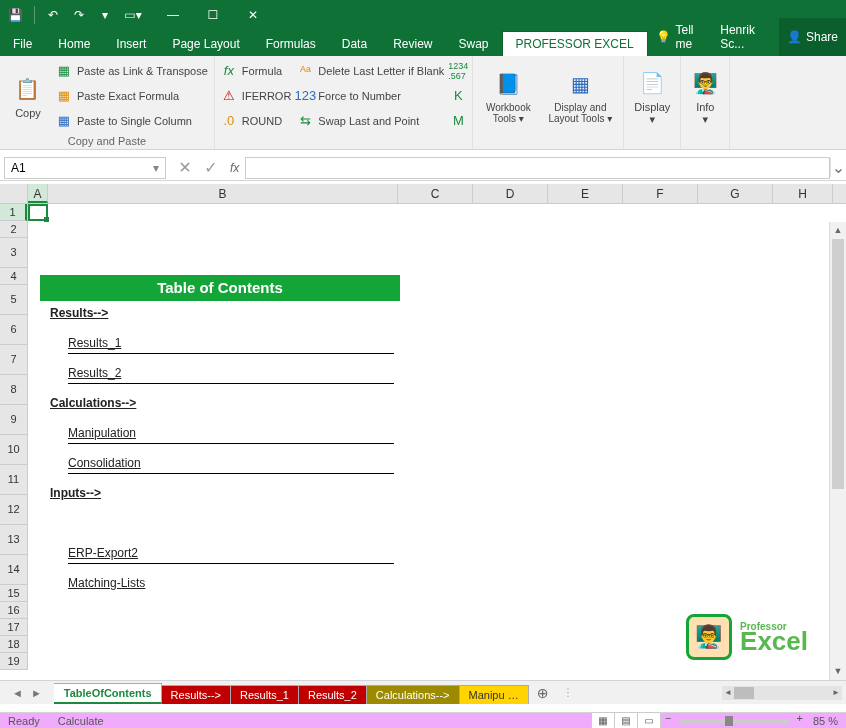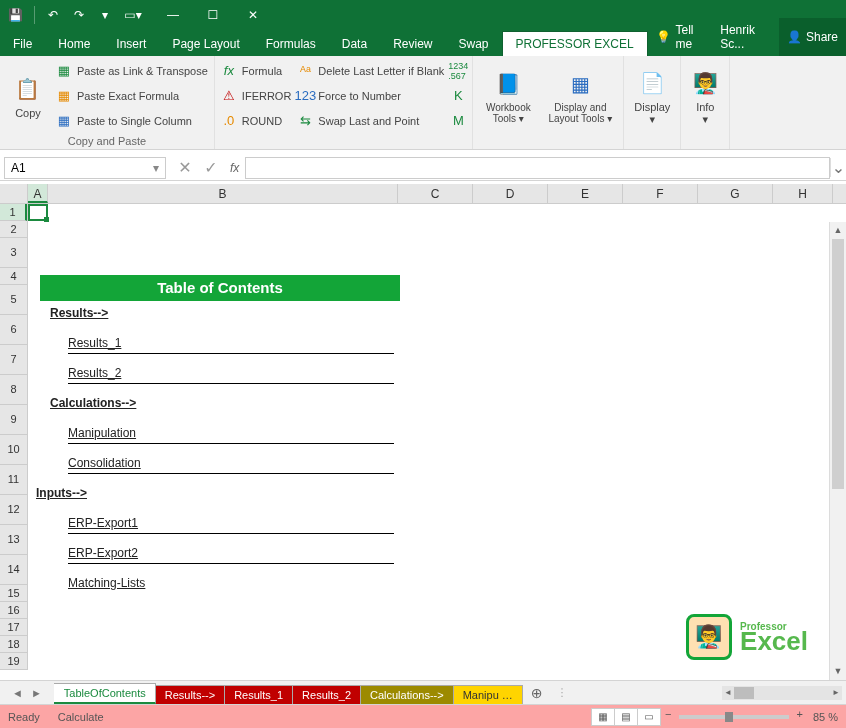--- a/index.html
+++ b/index.html
@@ -77,31 +77,31 @@
 .vscroll { position: absolute; right: 0; top: 222px; width: 17px; bottom: 48px; background: #f1f1f1; border-left: 1px solid #dcdcdc; }
 .vscroll .up, .vscroll .down { height: 17px; text-align: center; font-size: 9px; color: #666; line-height: 17px; cursor: pointer; }
 .vscroll .thumb { position: absolute; left: 2px; right: 2px; top: 17px; height: 250px; background: #cfcfcf; cursor: pointer; }
 
 
 .sheet-bar { position: absolute; left: 0; right: 0; bottom: 24px; height: 24px; background: #f1f1f1; border-top: 1px solid #d4d4d4; display: flex; align-items: center; font-size: 11px; }
 .sheet-nav { display: flex; gap: 8px; padding: 0 12px; color: #777; }
 .sheet-nav span { cursor: pointer; }
 .sheet-tabs { display: flex; height: 100%; align-items: flex-end; }
 .stab { padding: 3px 9px; border-top: 1px solid #aaa; border-right: 1px solid #aaa; cursor: pointer; white-space: nowrap; font-size: 11px; }
-.stab.active { background: #fff; border-bottom: 2px solid #1b8a3f; color: #1b8a3f; font-weight: 400; padding-left: 10px; }
+.stab.active { background: #fff; border-bottom: 2px solid #1b8a3f; color: #1b8a3f; font-weight: 700; padding-left: 10px; }
 .stab.red { background: #c00000; color: #fff; }
 .stab.olive { background: #9c8a00; color: #fff; }
 .stab.yellow { background: #ffd400; color: #333; }
 .add-sheet { padding: 0 8px; color: #666; cursor: pointer; font-size: 14px; }
 .sheet-spacer { flex: 1; }
 .hscroll { width: 120px; height: 14px; background: #e4e4e4; margin-right: 4px; position: relative; display: flex; justify-content: space-between; align-items: center; padding: 0 2px; font-size: 8px; color: #666; }
 .hscroll .thumb { position: absolute; left: 12px; width: 20px; top: 1px; bottom: 1px; background: #bdbdbd; }
 
 
-.status { position: absolute; left: 0; right: 0; bottom: 0; height: 24px; background: #fca5a5; border-top: 1px solid #d4d4d4; display: flex; align-items: center; font-size: 11px; padding: 0 8px; color: #555; }
+.status { position: absolute; left: 0; right: 0; bottom: 0; height: 16px; background: #f0abfc; border-top: 1px solid #d4d4d4; display: flex; align-items: center; font-size: 11px; padding: 0 8px; color: #555; }
 .status .sp { flex: 1; }
 .view-btns { display: flex; gap: 0; margin-right: 10px; }
 .view-btns span { width: 24px; height: 18px; border: 1px solid #ccc; display: flex; align-items: center; justify-content: center; font-size: 10px; cursor: pointer; margin-left: -1px; background: #fff; }
 .zoom-slider { width: 110px; height: 4px; background: #ccc; position: relative; margin: 0 8px; }
 .zoom-slider .thumb { position: absolute; left: 42%; top: -3px; width: 8px; height: 10px; background: #888; }
 .zoom-slider::before { content: '−'; position: absolute; left: -14px; top: -7px; color: #555; }
 .zoom-slider::after { content: '+'; position: absolute; right: -14px; top: -7px; color: #555; }
 
 
 .c-green { color: #1b8a3f; }
@@ -308,22 +308,21 @@
   </div>
   <div class="cells">
     <div class="active-cell"></div>
     <div class="toc-title">Table of Contents</div>
     <div class="toc-sec" style="left:22px; top:102px">Results--&gt;</div>
     <div class="toc-link" style="left:40px; top:132px">Results_1</div>
     <div class="toc-link" style="left:40px; top:162px">Results_2</div>
     <div class="toc-sec" style="left:22px; top:192px">Calculations--&gt;</div>
     <div class="toc-link" style="left:40px; top:252px">Consolidation</div>
     <div class="toc-link" style="left:40px; top:222px">Manipulation</div>
-    <div class="toc-sec" style="left:8px; top:282px">Inputs--&gt;</div>
-    <div class="toc-link" style="left:40px; top:312px">ERP-Export1</div>
+    <div class="toc-sec" style="left:22px; top:282px">Inputs--&gt;</div>
     <div class="toc-link" style="left:40px; top:342px">ERP-Export2</div>
     <div class="toc-link" style="left:40px; top:372px; border-bottom:none">Matching-Lists</div>
   </div>
 </div>
 
 <div class="logo">
   <div class="face">👨‍🏫</div>
   <div class="word">
     <small>Professor</small>
     <span>Excel</span>

